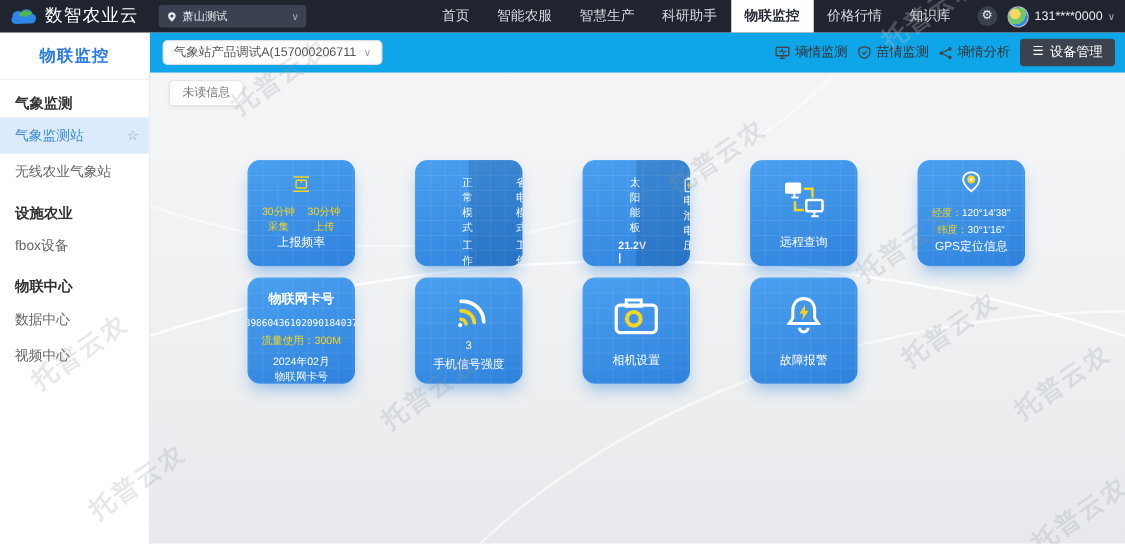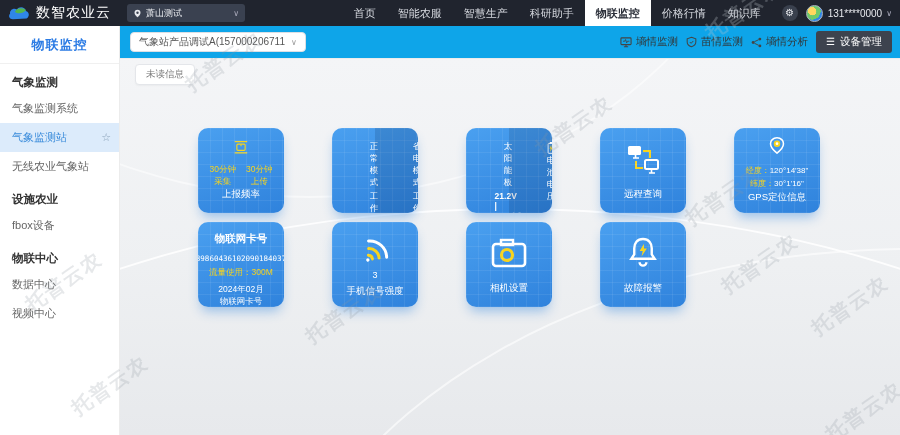--- a/index.html
+++ b/index.html
@@ -112,23 +112,20 @@
   </div>
   <div class="gear-btn">⚙</div>
   <div class="avatar"></div>
   <span class="account">131****0000</span>
   <span class="account-caret">∨</span>
 </div>
 
 <div class="sidebar">
   <div class="sidebar-title">物联监控</div>
   <div class="side-group-label">气象监测</div>
-  <div class="side-item">
-    <span>气象监测系统</span>
-  </div>
   <div class="side-item active">
     <span>气象监测站</span>
     <span class="star">☆</span>
   </div>
   <div class="side-item">
     <span>无线农业气象站</span>
   </div>
   <div class="side-group-label">设施农业</div>
   <div class="side-item">
     <span>fbox设备</span>

